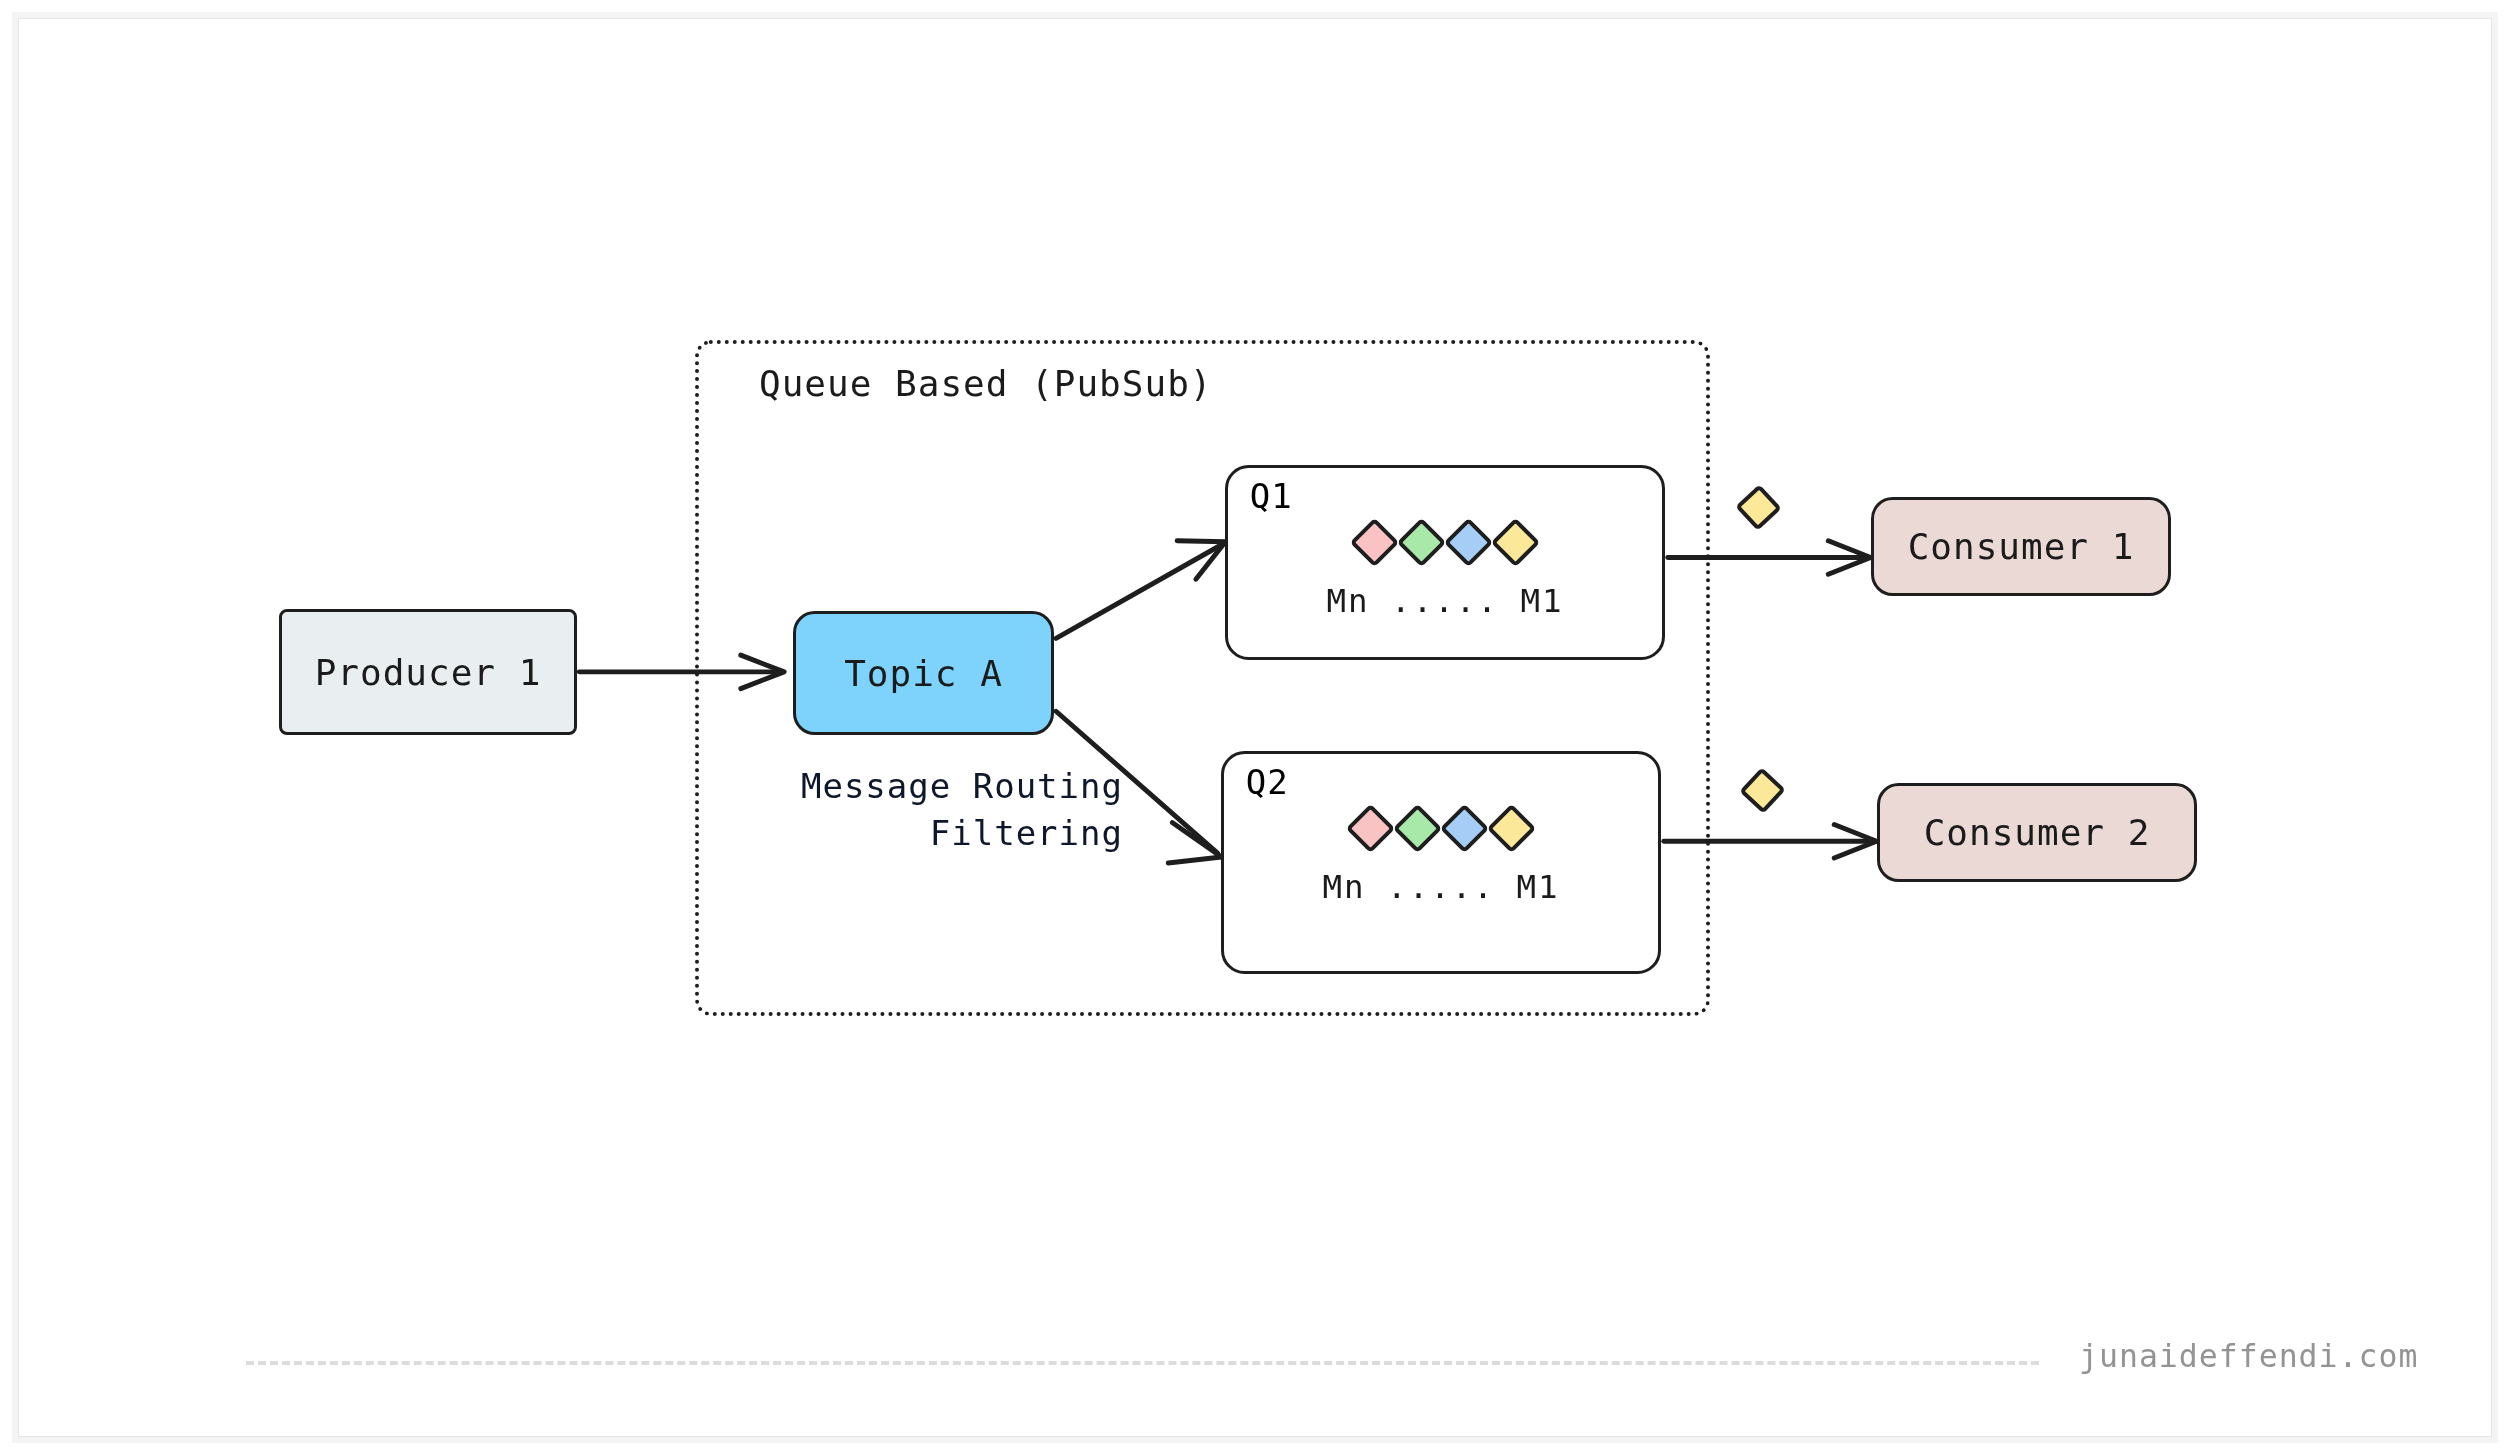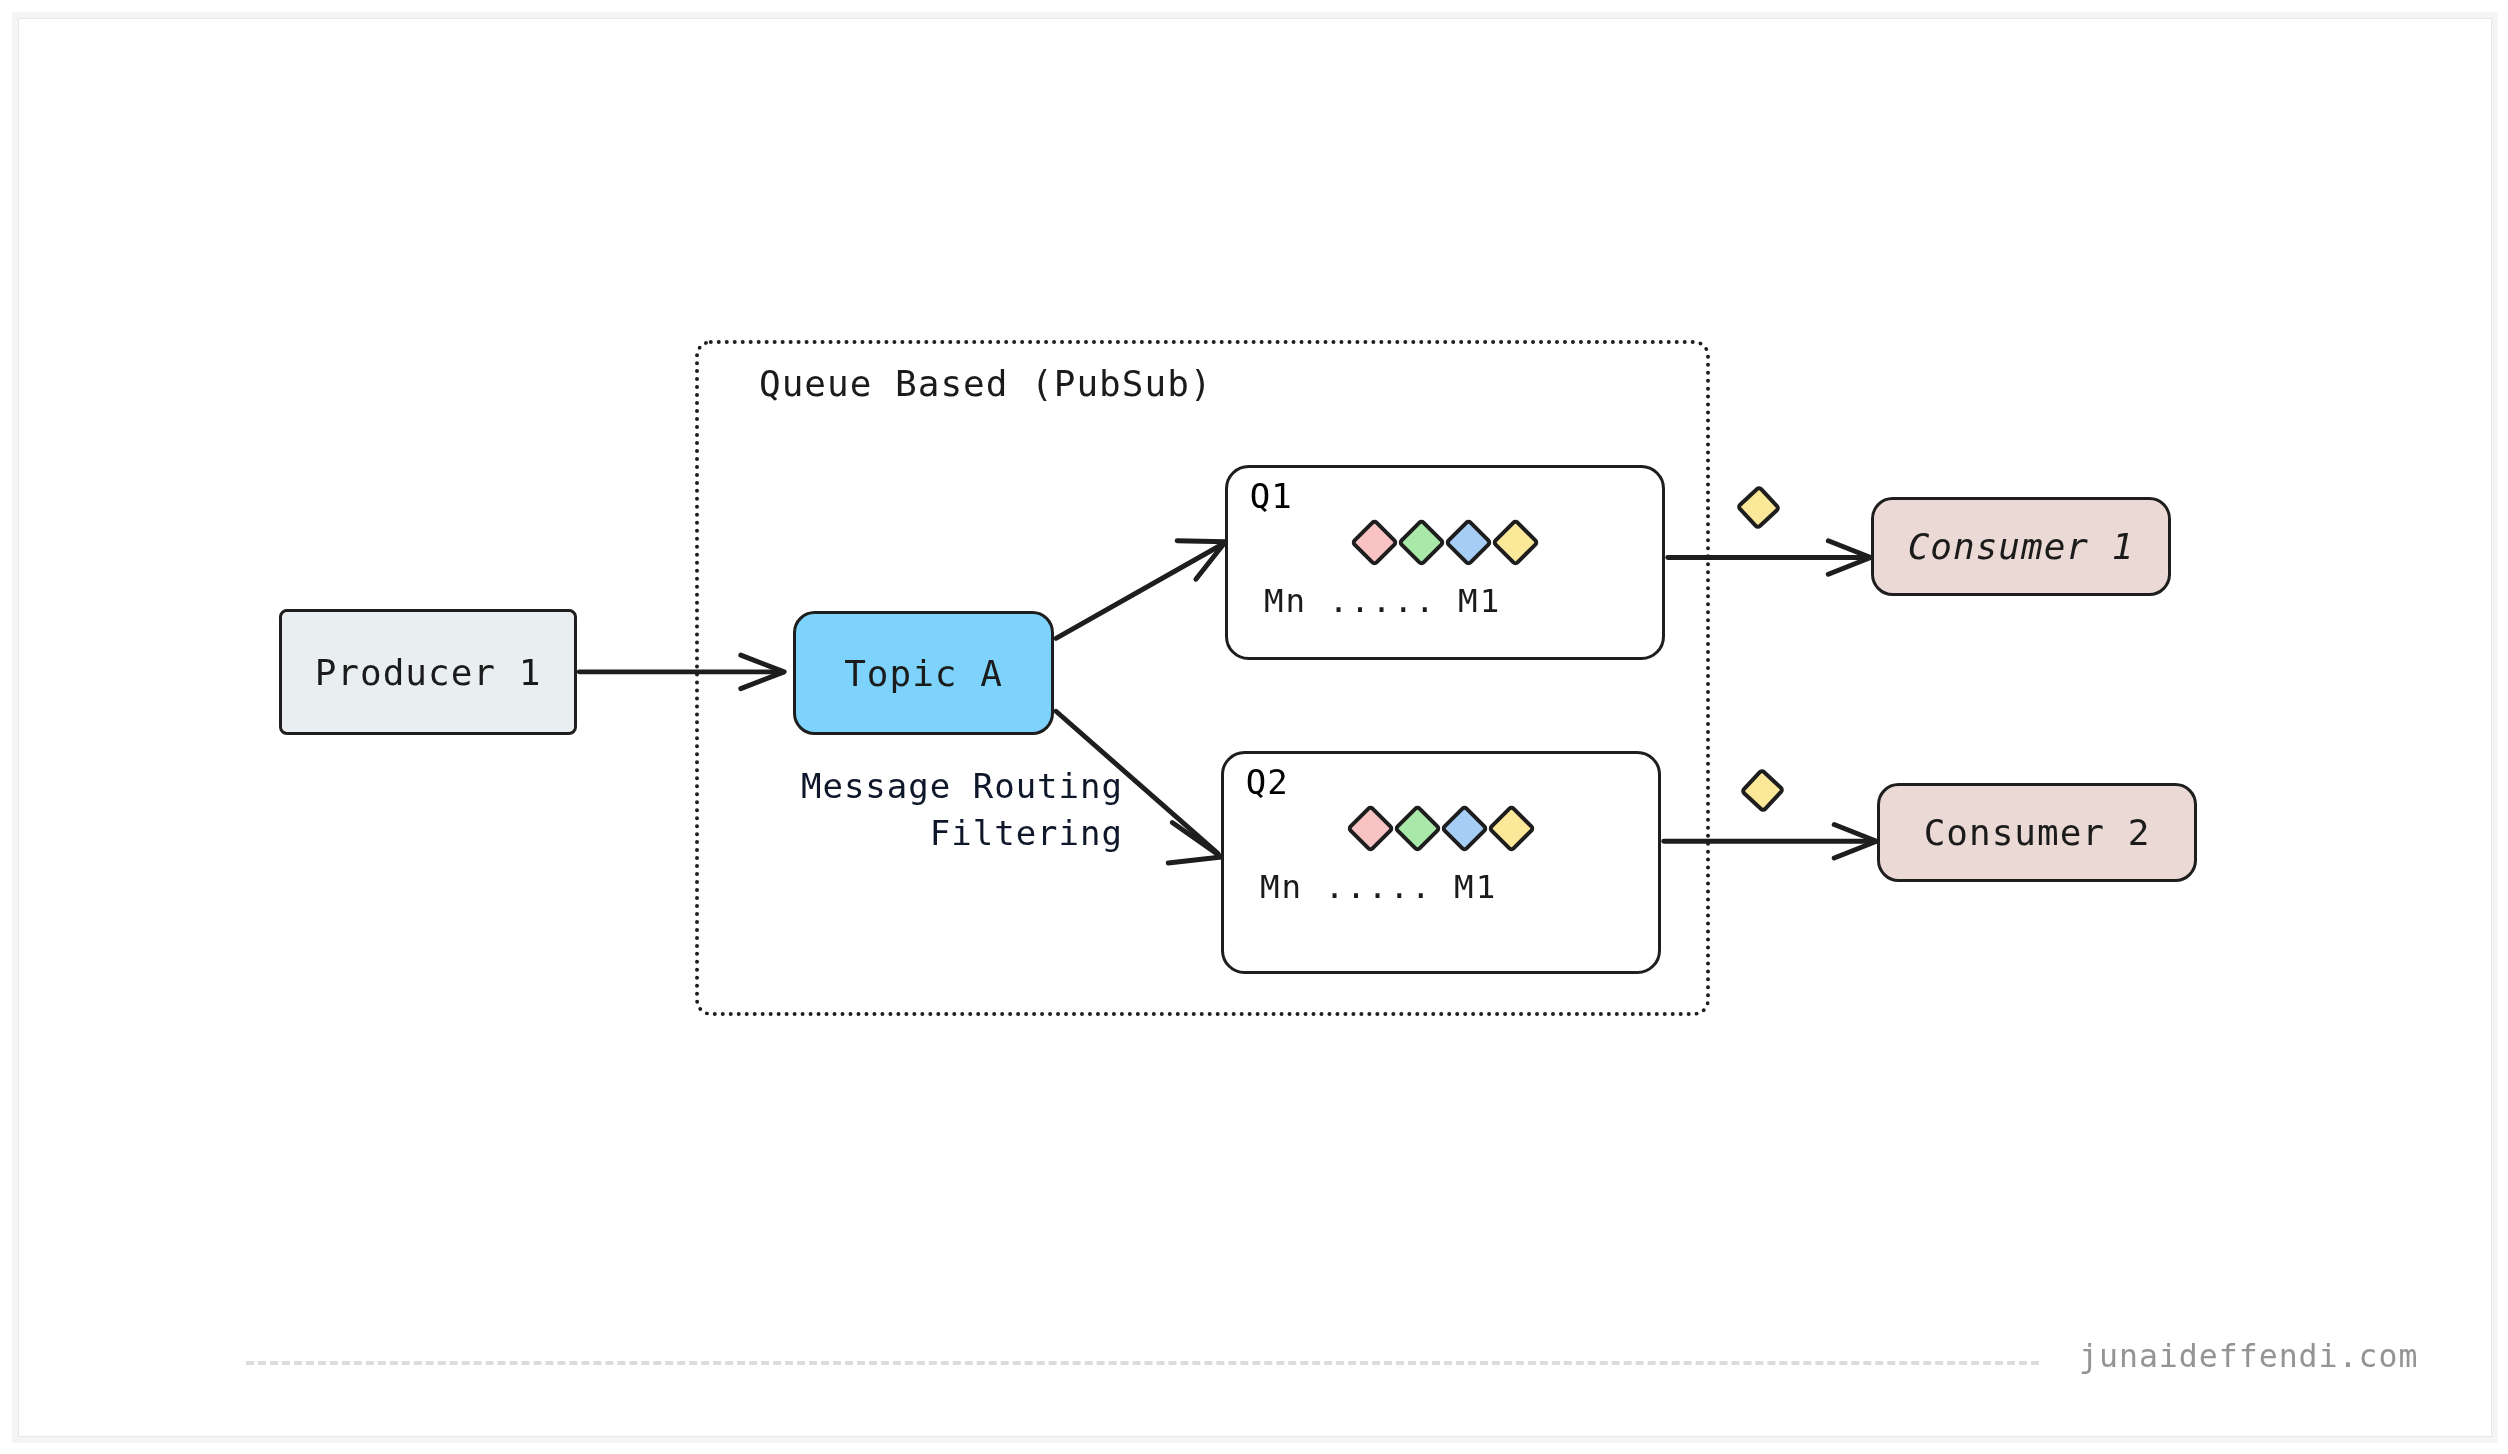--- a/index.html
+++ b/index.html
@@ -111,43 +111,43 @@
   .diamond {
     width: 35px; height: 35px;
     border: 4.9px solid #1e1e1e;
     transform: rotate(45deg);
     border-radius: 4.9px;
   }
   .queue-caption {
     position: absolute;
     left: 0; right: 0;
     top: 114px;
+    text-align: center;
     font-size: 32.5px;
     color: #1b1b1b;
     letter-spacing: 2px;
-    margin-left: 36px;
   }
 
   
   .flight-diamond {
     position: absolute;
     width: 33px; height: 33px;
     border: 4.9px solid #1e1e1e;
     border-radius: 4.9px;
   }
   #flight1 { left: 1742px; top: 491px; transform: rotate(47deg); }
   #flight2 { left: 1746px; top: 774px; transform: rotate(43deg); }
 
   
   .consumer {
     background: #ead9d4;
     font-size: 36px;
     border-radius: 21.7px;
   }
-  #consumer1 { left: 1871px; top: 497px; width: 300px; height: 99px; font-style: italic; }
+  #consumer1 { left: 1871px; top: 497px; width: 300px; height: 99px; }
   #consumer2 { left: 1877px; top: 783px; width: 320px; height: 99px; }
 
   
   #wires {
     position: absolute;
     left: 0; top: 0;
     width: 2509px; height: 1455px;
     pointer-events: none;
   }
 

